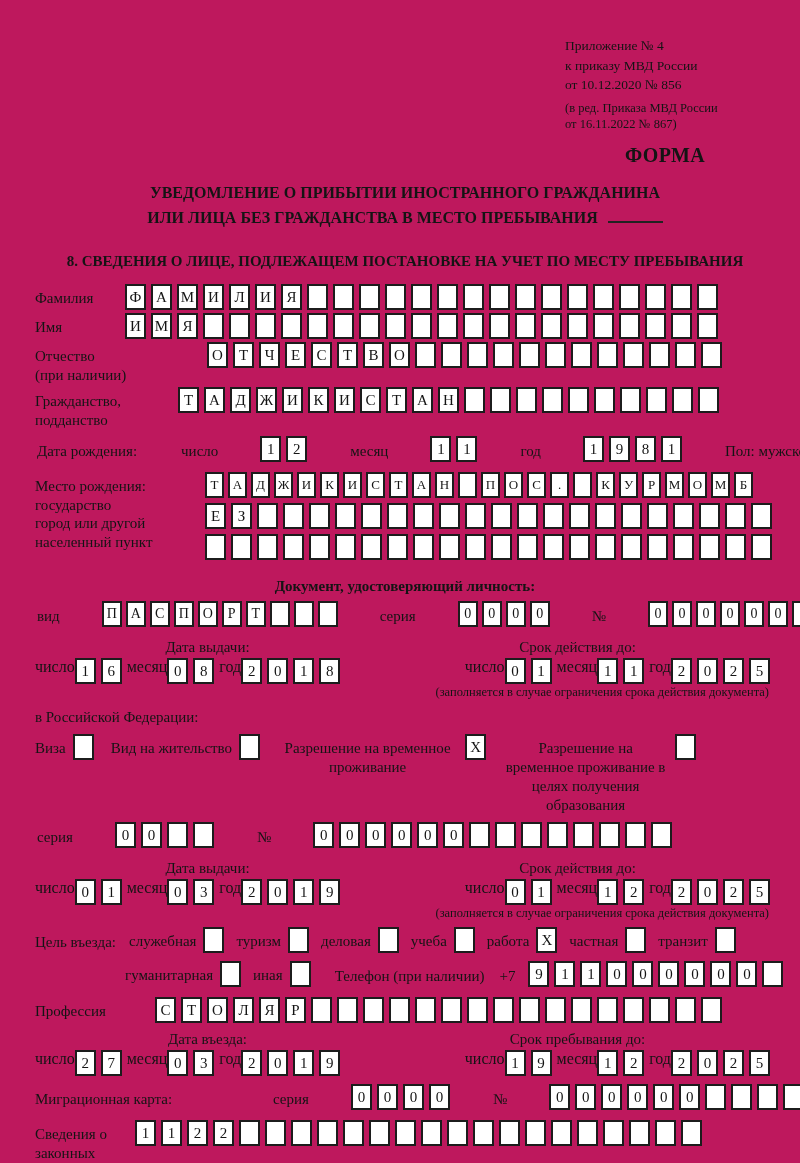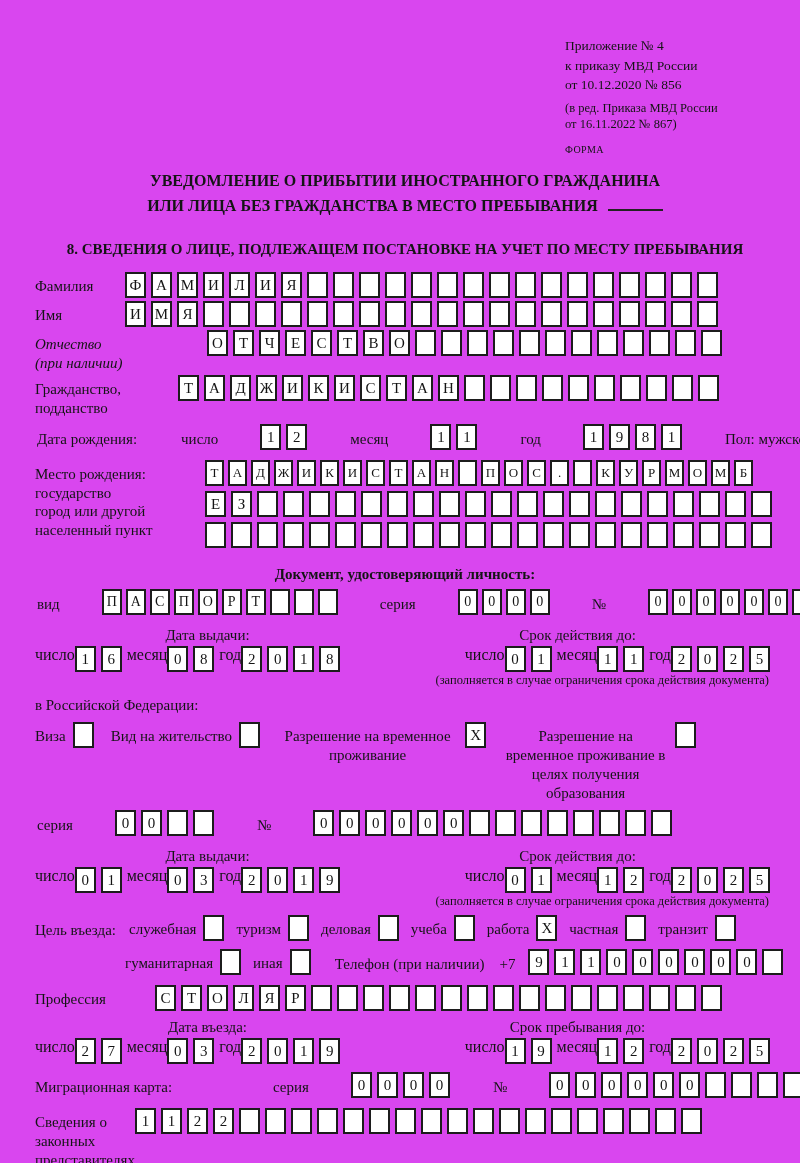--- a/index.html
+++ b/index.html
@@ -2,37 +2,37 @@
 <html><head>
 <meta charset="utf-8">
 <style>
   * { margin:0; padding:0; box-sizing:border-box; }
   html,body { background:#ffffff; }
   body {
     width:800px; height:1163px;
     font-family:"Liberation Serif","DejaVu Serif",serif;
     color:#141414;
   }
-  .page { position:relative; width:800px; height:1163px; padding:36px 25px 8px 35px; overflow:hidden; background:#d946ef; }
+  .page { position:relative; width:800px; height:1163px; padding:36px 25px 8px 35px; overflow:hidden; background:#be185d; }
 
   
   .annex { width:200px; margin-left:auto; margin-right:10px; font-size:13.5px; line-height:1.45; }
   .annex .rev { font-size:12.5px; line-height:1.3; }
   .annex .rev.first { margin-top:5px; }
-  .forma { width:200px; margin-left:auto; margin-right:10px; margin-top:12px; text-align:left; font-weight:normal; font-size:10px; letter-spacing:.4px; }
+  .forma { width:200px; margin-left:auto; margin-right:10px; margin-top:12px; text-align:center; font-weight:bold; font-size:20px; letter-spacing:.4px; }
 
   .title { text-align:center; font-weight:bold; font-size:16px; margin-top:14px; line-height:1.55; }
   .blank { display:inline-block; width:55px; border-bottom:2px solid #222; margin-left:10px; vertical-align:baseline; }
 
   .sec { font-weight:bold; font-size:15px; margin-top:22px; margin-bottom:14px; text-align:center; }
 
   
   .row { display:flex; align-items:flex-start; margin-bottom:3px; }
   .lbl { font-size:15px; line-height:1.25; padding-top:5px; flex:none; }
-  .w90 {width:90px;} .w143{width:143px;} .w172{width:172px;font-style:italic;} .w170{width:170px;} .w120{width:120px;} .w100{width:100px;}
+  .w90 {width:90px;} .w143{width:143px;} .w172{width:172px;} .w170{width:170px;} .w120{width:120px;} .w100{width:100px;}
 
   
   .boxes { white-space:nowrap; flex:none; }
   .cbox { display:inline-block; width:21px; height:26px; border:2px solid #1c1c1c; margin-right:5px;
           text-align:center; font-size:15px; line-height:22px; vertical-align:top; background:#fff; }
   .sm .cbox { width:19px; margin-right:4px; font-size:13px; }
   .md .cbox { width:20px; margin-right:4px; font-size:14px; }
   .stack > .boxes { display:block; margin-bottom:5px; }
 
   

